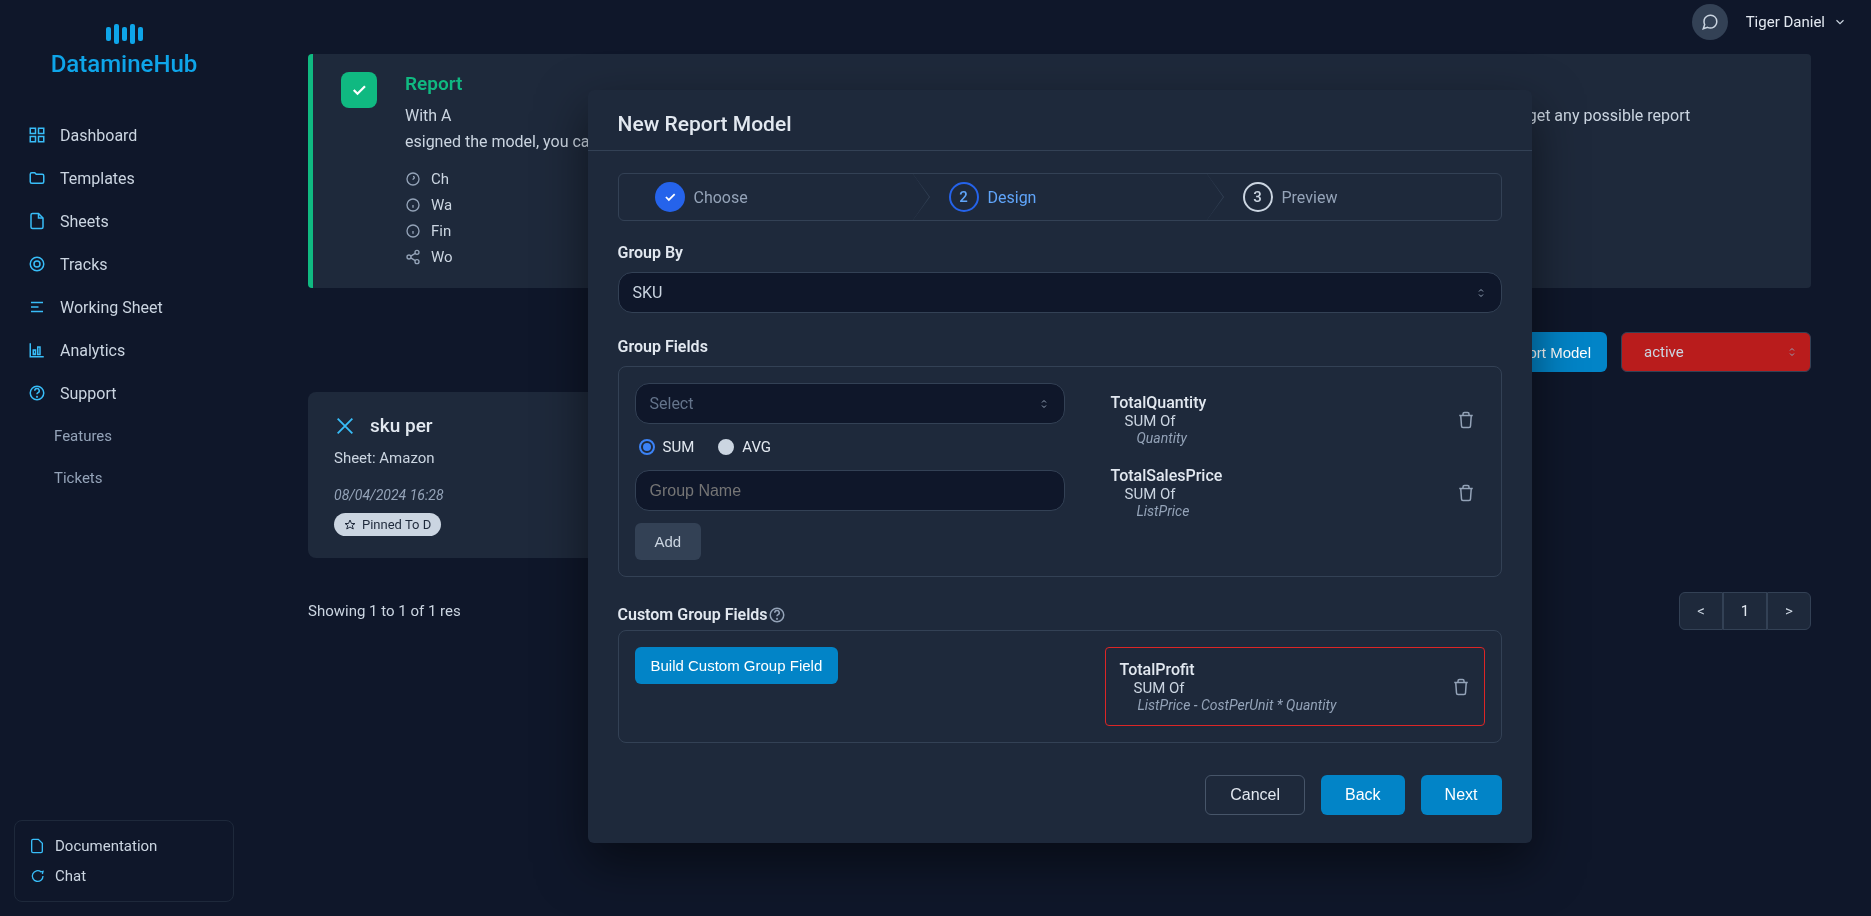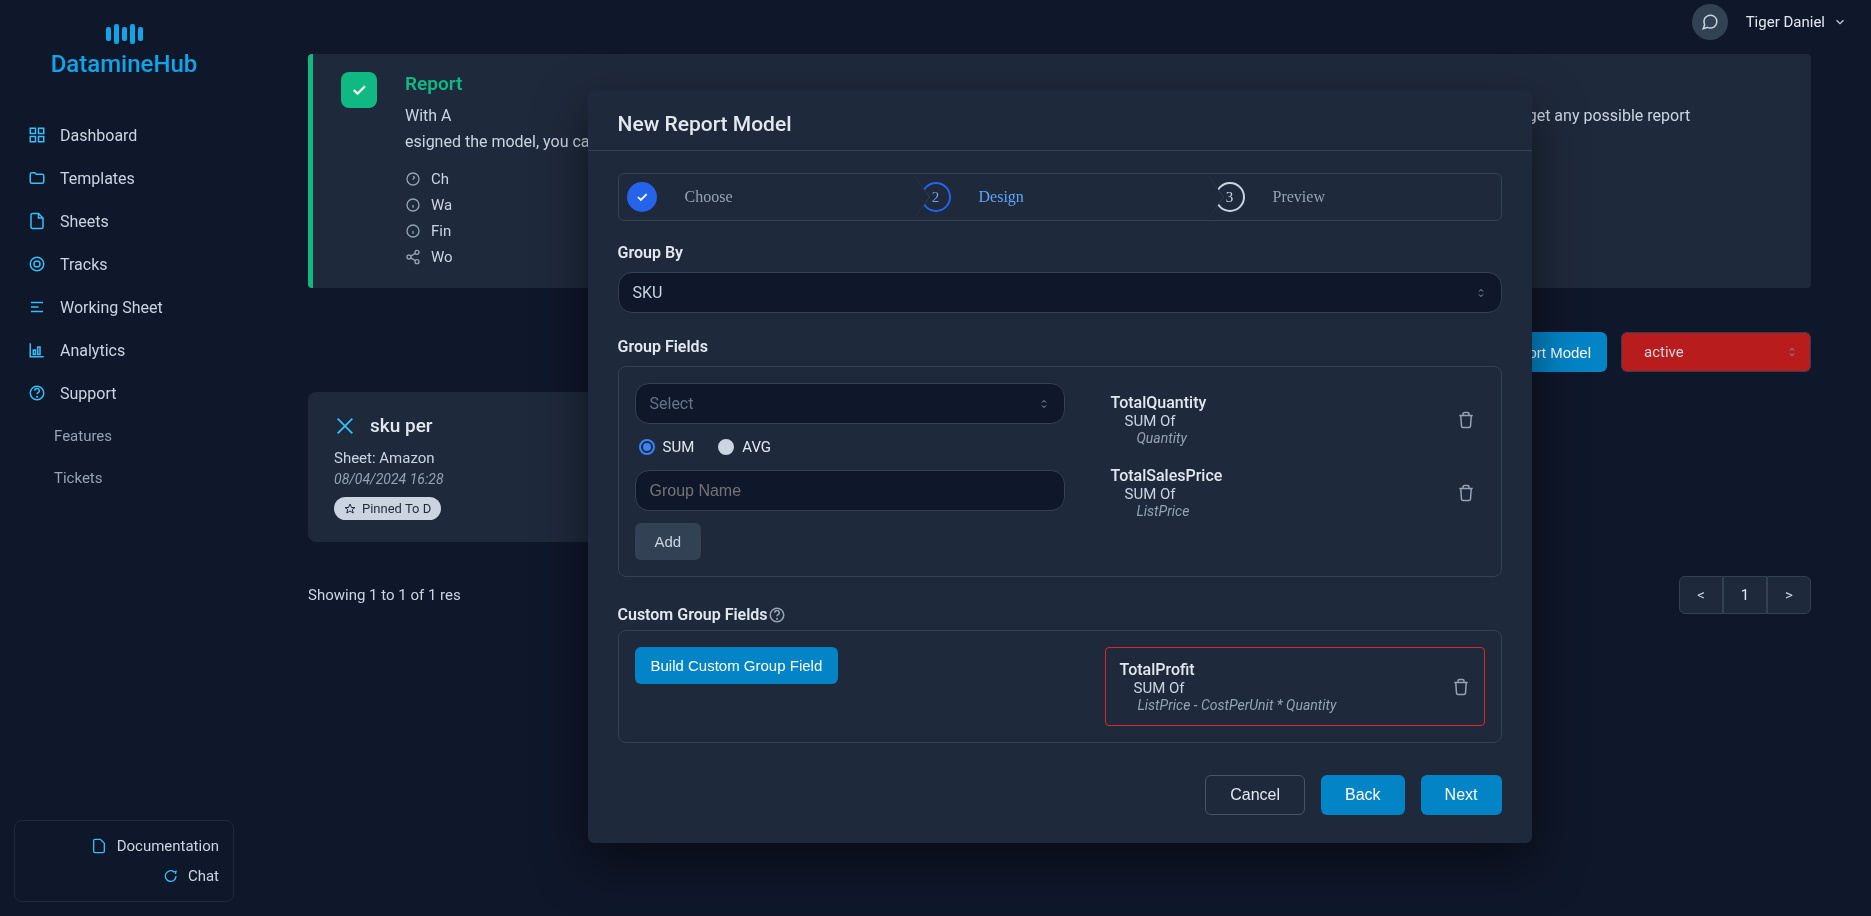--- a/index.html
+++ b/index.html
@@ -72,21 +72,20 @@
   padding: 10px;
 }
 .footer-item {
   display: flex;
   align-items: center;
   gap: 10px;
   padding: 6px 4px;
   color: #cbd5e1;
   font-size: 15px;
   cursor: pointer;
-  justify-content: flex-end;
 }
 .main {
   flex: 1;
   position: relative;
   background: #0f172a;
 }
 .topbar {
   height: 44px;
   display: flex;
   justify-content: flex-end;
@@ -168,21 +167,21 @@
 .select-caret { position: absolute; right: 12px; top: 50%; transform: translateY(-50%); }
 .card {
   background: #1e293b;
   border-radius: 8px;
   padding: 22px 26px;
   width: 320px;
 }
 .card-header { display: flex; gap: 14px; align-items: center; margin-bottom: 12px; }
 .card-icon { width: 22px; height: 22px; color: #38bdf8; }
 .card-title { color: #e2e8f0; font-size: 19px; font-weight: 500; }
-.card-meta { font-size: 15px; color: #cbd5e1; margin-bottom: 4px; }
+.card-meta { font-size: 15px; color: #cbd5e1; margin-bottom: 20px; }
 .card-date { font-size: 14px; color: #94a3b8; font-style: italic; margin-bottom: 10px; }
 .badge {
   background: #cbd5e1;
   color: #1e293b;
   padding: 4px 10px;
   border-radius: 12px;
   font-size: 13px;
   display: inline-flex; gap: 6px; align-items: center;
 }
 .results-row {
@@ -229,24 +228,23 @@
 .stepper {
   display: flex;
   border: 1px solid #334155;
   border-radius: 6px;
   margin: 22px 30px 0;
 }
 .step {
   flex: 1;
   display: flex;
   align-items: center;
-  gap: 28px;
-  padding: 8px 8px;
+  gap: 9px;
+  padding: 8px 36px;
   position: relative;
-  font-family: Liberation Serif, serif;
 }
 .step:not(:last-child)::after {
   content: "";
   position: absolute;
   right: -16px;
   top: 0;
   width: 0; height: 0;
   border-top: 23px solid transparent;
   border-bottom: 23px solid transparent;
   border-left: 16px solid #1e293b;

